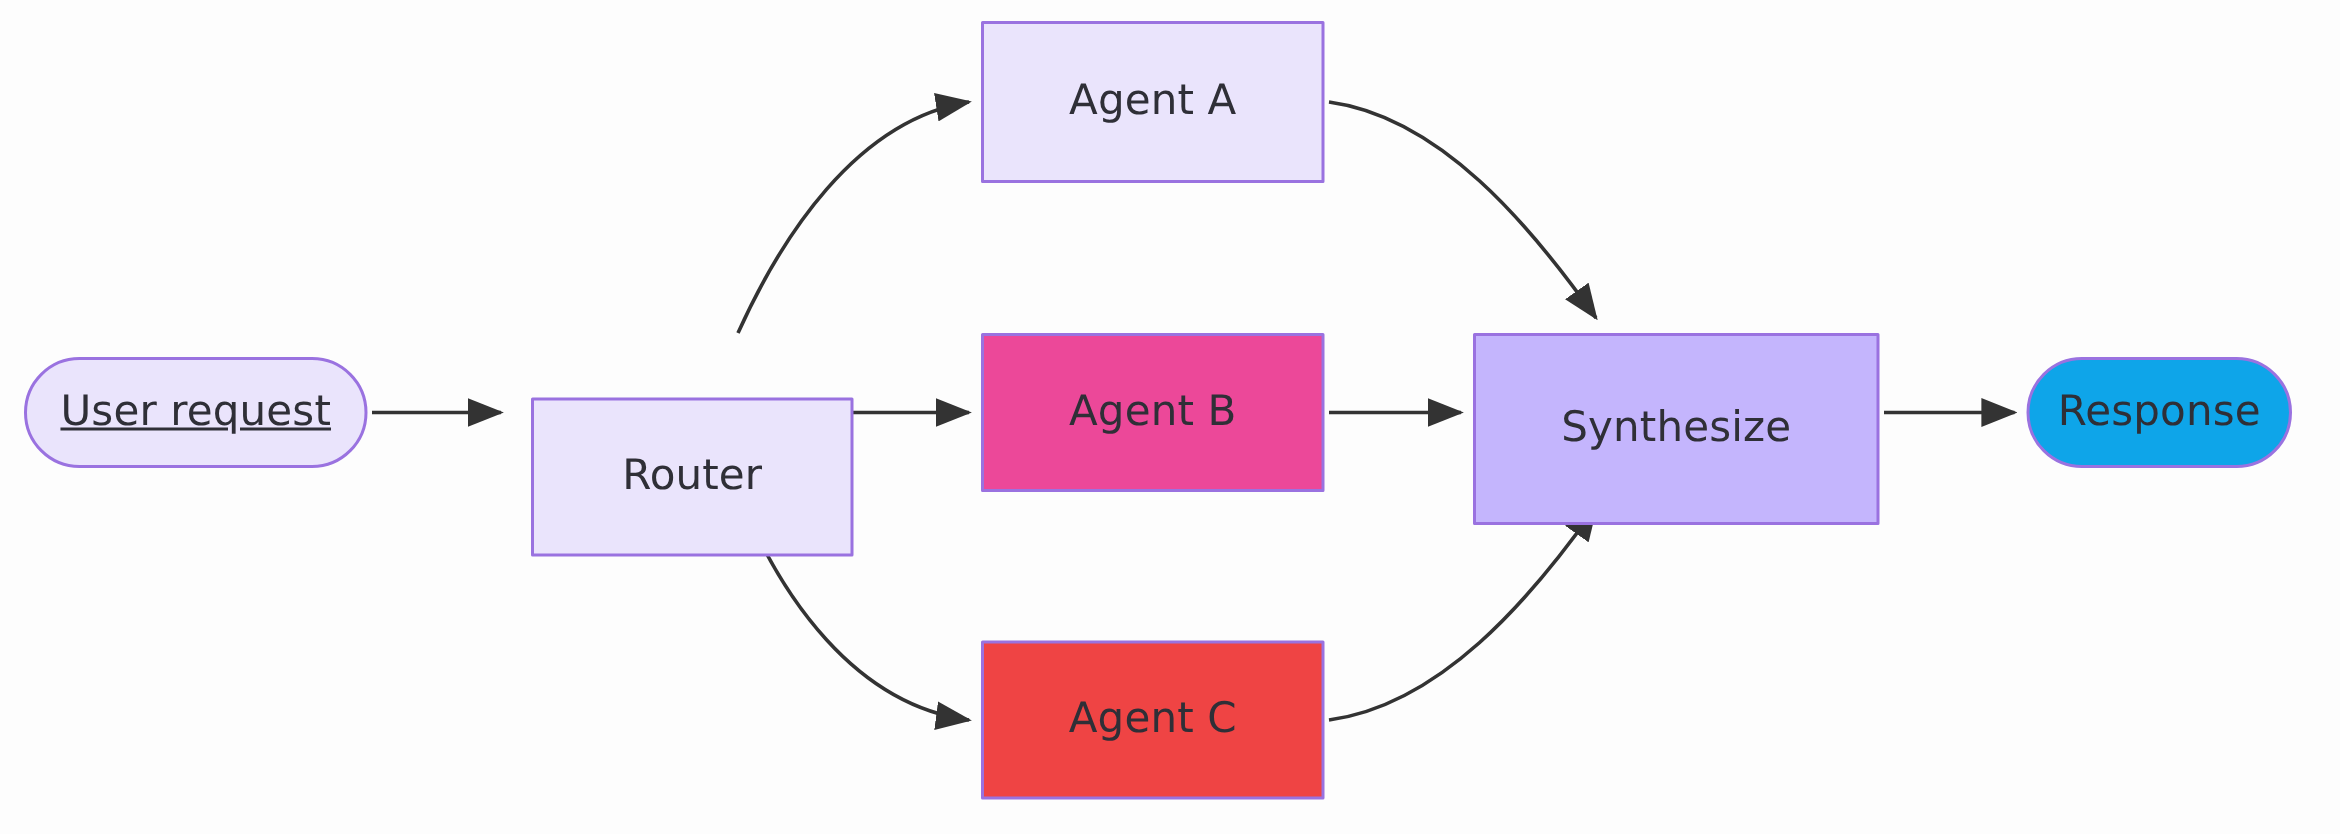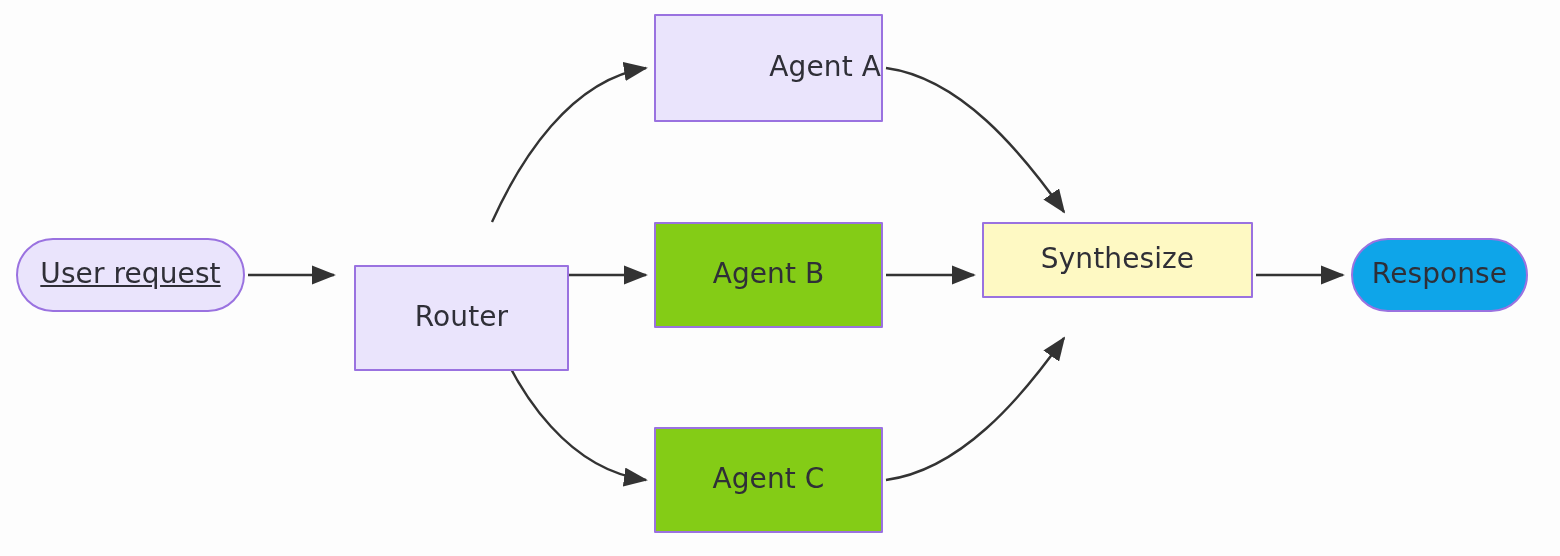--- a/index.html
+++ b/index.html
@@ -73,33 +73,33 @@
   </svg>
 
   <div class="node pill" style="left: 16px; top: 238px; width: 229px; height: 74px; background: rgb(234, 228, 252); border-color: rgb(154, 114, 224); color: rgb(47, 47, 55); text-decoration: underline;">
     <span class="node-label">User request</span>
   </div>
 
   <div class="node rect" style="left: 354px; top: 222px; width: 215px; height: 106px; background: rgb(234, 228, 252); border-color: rgb(154, 114, 224); color: rgb(47, 47, 55); margin-top: 43px;">
     <span class="node-label">Router</span>
   </div>
 
-  <div class="node rect" style="left: 654px; top: 14px; width: 229px; height: 108px; background: rgb(234, 228, 252); border-color: rgb(154, 114, 224); color: rgb(47, 47, 55); justify-content: flex-end;">
+  <div class="node rect" style="left: 654px; top: 14px; width: 229px; height: 108px; background: rgb(234, 228, 252); border-color: rgb(154, 114, 224); color: rgb(47, 47, 55);">
     <span class="node-label">Agent A</span>
   </div>
 
-  <div class="node rect" style="left: 654px; top: 222px; width: 229px; height: 106px; background: #84cc16; border-color: rgb(154, 114, 224); color: rgb(47, 47, 55);">
+  <div class="node rect" style="left: 654px; top: 222px; width: 229px; height: 106px; background: #ec4899; border-color: rgb(154, 114, 224); color: rgb(47, 47, 55);">
     <span class="node-label">Agent B</span>
   </div>
 
-  <div class="node rect" style="left: 654px; top: 427px; width: 229px; height: 106px; background: #84cc16; border-color: rgb(154, 114, 224); color: rgb(47, 47, 55);">
+  <div class="node rect" style="left: 654px; top: 427px; width: 229px; height: 106px; background: #ef4444; border-color: rgb(154, 114, 224); color: rgb(47, 47, 55);">
     <span class="node-label">Agent C</span>
   </div>
 
-  <div class="node rect" style="left: 982px; top: 222px; width: 271px; height: 76px; background: #fef9c3; border-color: rgb(154, 114, 224); color: rgb(47, 47, 55);">
+  <div class="node rect" style="left: 982px; top: 222px; width: 271px; height: 128px; background: #c4b5fd; border-color: rgb(154, 114, 224); color: rgb(47, 47, 55);">
     <span class="node-label">Synthesize</span>
   </div>
 
   <div class="node pill" style="left: 1351px; top: 238px; width: 177px; height: 74px; background: #0ea5e9; border-color: rgb(154, 114, 224); color: rgb(47, 47, 55);">
     <span class="node-label">Response</span>
   </div>
 
 </div>
 
 </body></html>

